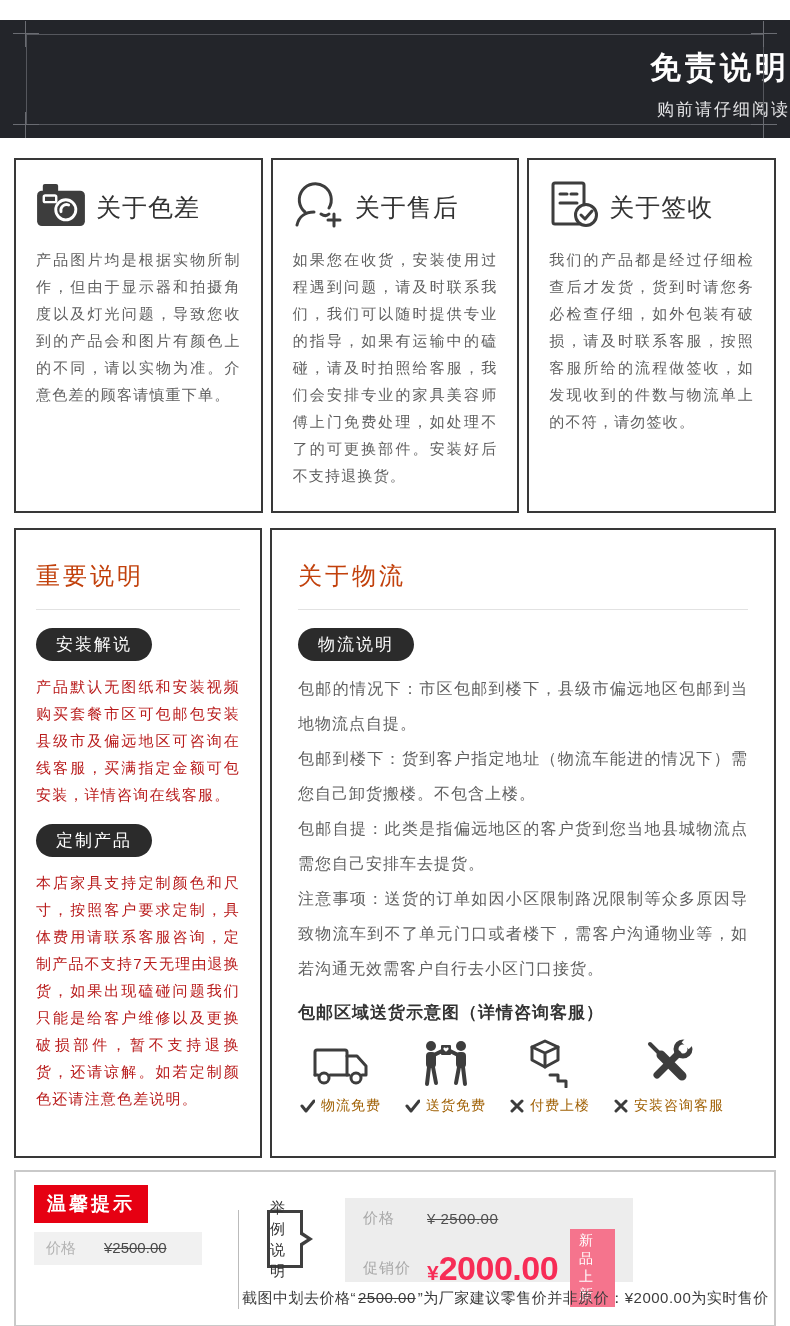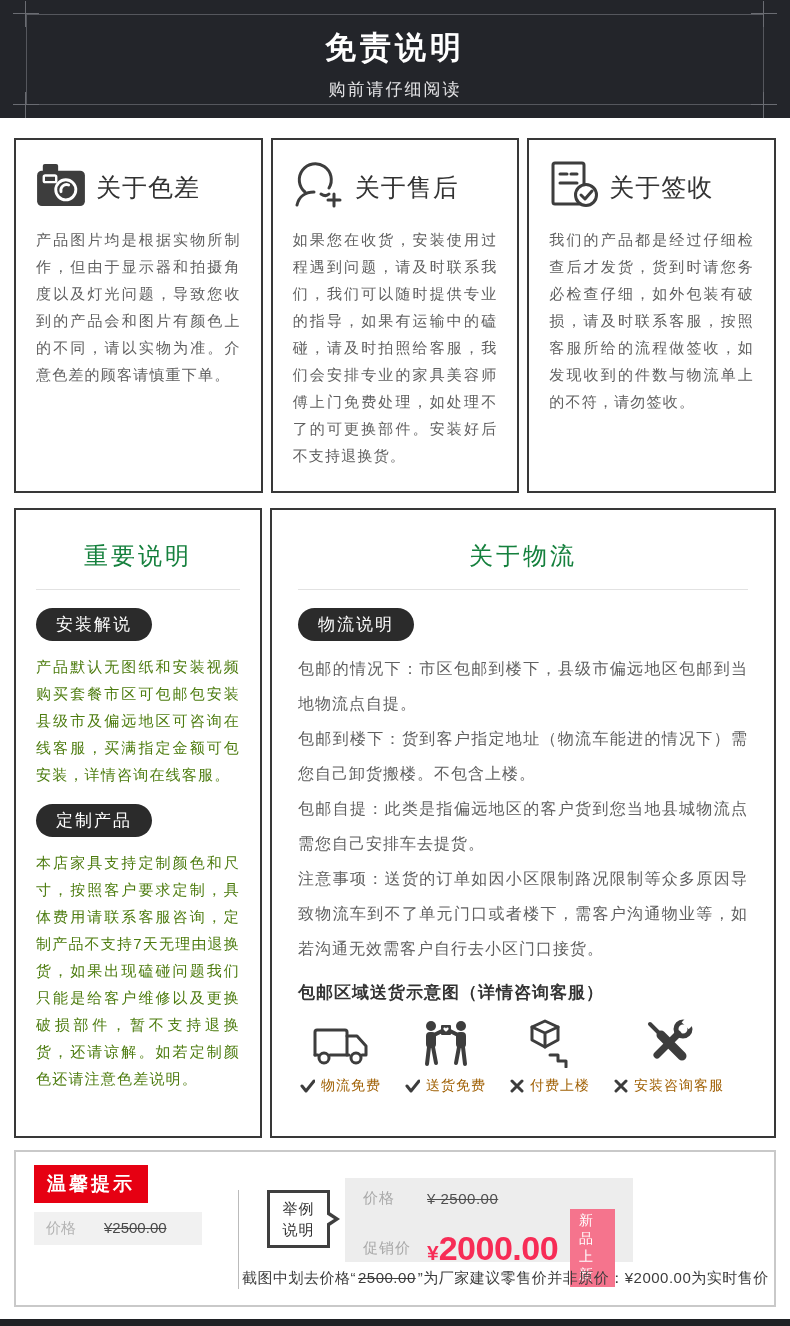--- a/index.html
+++ b/index.html
@@ -1,21 +1,21 @@
 <!DOCTYPE html>
 <html><head>
 <meta charset="utf-8">
 <style>
   * { box-sizing: border-box; margin: 0; padding: 0; }
   body { width: 790px; background: #fff; color: #333;
          font-family: "Liberation Sans", "DejaVu Sans", sans-serif; }
   .page { width: 790px; }
 
   
-  .header { position: relative; height: 118px; background: #23252a; color: #fff; text-align: center; }
+  .header { position: relative; height: 118px; background: #23252a; color: #fff; text-align: right; margin-top: 20px; }
   .frame { position: absolute; top: 14px; bottom: 13px; left: 26px; right: 26px;
            border: 1px solid #55575d; }
   .cross { position: absolute; width: 26px; height: 26px; }
   .cross::before { content:""; position:absolute; left:0; right:0; top:12px; height:1px; background:#6a6c72; }
   .cross::after  { content:""; position:absolute; top:0; bottom:0; left:12px; width:1px; background:#6a6c72; }
   .cross.tl { top: 1px; left: 13px; } .cross.tr { top: 1px; right: 13px; }
   .cross.bl { bottom: 0; left: 13px; } .cross.br { bottom: 0; right: 13px; }
   .header h1 { padding-top: 27px; font-size: 31px; letter-spacing: 4px; font-weight: bold; }
   .header .sub { margin-top: 9px; font-size: 17px; letter-spacing: 2px; color: #e4e4e6; }
 
@@ -24,25 +24,25 @@
   .card { flex: 1; height: 355px; border: 2px solid #383838; padding: 22px 20px 0; background: #fff; }
   .card-head { display: flex; align-items: center; gap: 10px; margin-bottom: 14px; height: 50px; }
   .card-title { font-size: 25px; color: #333; letter-spacing: 1px; }
   .card-body { font-size: 15px; color: #606060; line-height: 27px; text-align: justify; letter-spacing: 1.2px; }
 
   
   .lower { display: flex; gap: 8px; margin: 15px 14px 0; }
   .box { border: 2px solid #383838; height: 630px; background: #fff; }
   .box-left { width: 248px; padding: 18px 20px 0; }
   .box-right { flex: 1; padding: 18px 26px 8px; }
-  .box-title { text-align: center; font-size: 24px; letter-spacing: 3px; margin-top: 12px; color: #15803d; }
+  .box-title { text-align: left; font-size: 24px; letter-spacing: 3px; margin-top: 12px; color: #c2410c; }
   .box hr { border: none; border-top: 1px solid #e2e2e2; margin: 17px 0 18px; }
   .pill { display: inline-block; background: #2b2b2b; color: #fff; font-size: 17px;
           letter-spacing: 2px; padding: 5px 20px; border-radius: 18px; }
-  .para-s { font-size: 15px; color: #4d7c0f; line-height: 27px; text-align: justify;
+  .para-s { font-size: 15px; color: #b91c1c; line-height: 27px; text-align: justify;
             letter-spacing: 1.2px; margin: 12px 0 16px; }
   .para-l { font-size: 16px; color: #606060; line-height: 35px; text-align: justify; letter-spacing: 1px; }
   .diagram-title { font-size: 17px; font-weight: bold; color: #333; margin: 15px 0 14px; letter-spacing: 1px; }
   .services { display: flex; justify-content: space-between; padding: 0 24px 0 2px; }
   .service { display: flex; flex-direction: column; align-items: center; gap: 9px; }
   .service-label { display: flex; align-items: center; gap: 6px; font-size: 14px; color: #a16207; letter-spacing: 1px; }
   .icon-slot { height: 50px; display: flex; align-items: flex-end; }
 
   
   .tips { display: flex; margin: 12px 14px 0; height: 157px; border: 2px solid #c9c9c9; background: #fff; }
@@ -51,21 +51,21 @@
   .tip-badge { display: inline-block; background: #e60012; color: #fff; font-size: 19px; font-weight: bold;
                letter-spacing: 3px; padding: 6px 13px; }
   .price-exp { margin-top: 11px; font-size: 15px; line-height: 26px; width: 185px; color: #333; }
   .price-exp .red { color: #e60012; font-weight: bold; }
   .price-bar { margin-top: 9px; background: #f1f1f1; width: 168px; padding: 7px 12px;
                display: flex; gap: 28px; font-size: 15px; }
   .price-bar .lbl { color: #b3b3b3; }
   .price-bar .val { color: #4a4a4a; text-decoration: line-through; }
 
   .tips-right { flex: 1; position: relative; }
-  .bubble { position: absolute; left: 28px; top: 38px; width: 63px; height: 58px; border: 3px solid #3f3f3f;
+  .bubble { position: absolute; left: 28px; top: 38px; width: 36px; height: 58px; border: 3px solid #3f3f3f;
             background: #fff; display: flex; flex-direction: column; align-items: center; justify-content: center;
             font-size: 15px; line-height: 21px; color: #333; letter-spacing: 1px; }
   .bubble::before { content:""; position:absolute; right:-13px; top:50%; margin-top:-8px;
                     border-top:8px solid transparent; border-bottom:8px solid transparent; border-left:12px solid #3f3f3f; }
   .bubble::after  { content:""; position:absolute; right:-7px; top:50%; margin-top:-5px;
                     border-top:5px solid transparent; border-bottom:5px solid transparent; border-left:8px solid #fff; }
   .ex-box { position: absolute; left: 106px; top: 26px; width: 288px; height: 84px; background: #ededed;
             padding: 11px 18px 0; }
   .ex-row { display: flex; align-items: center; font-size: 15px; }
   .ex-row .lbl { color: #a9a9a9; width: 64px; flex-shrink: 0; letter-spacing: 1px; }

